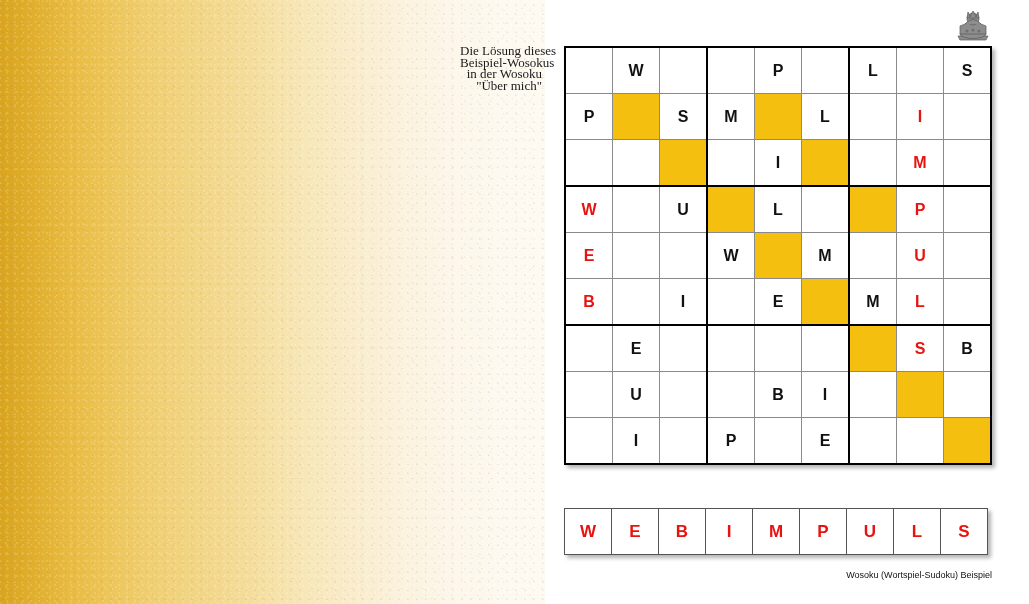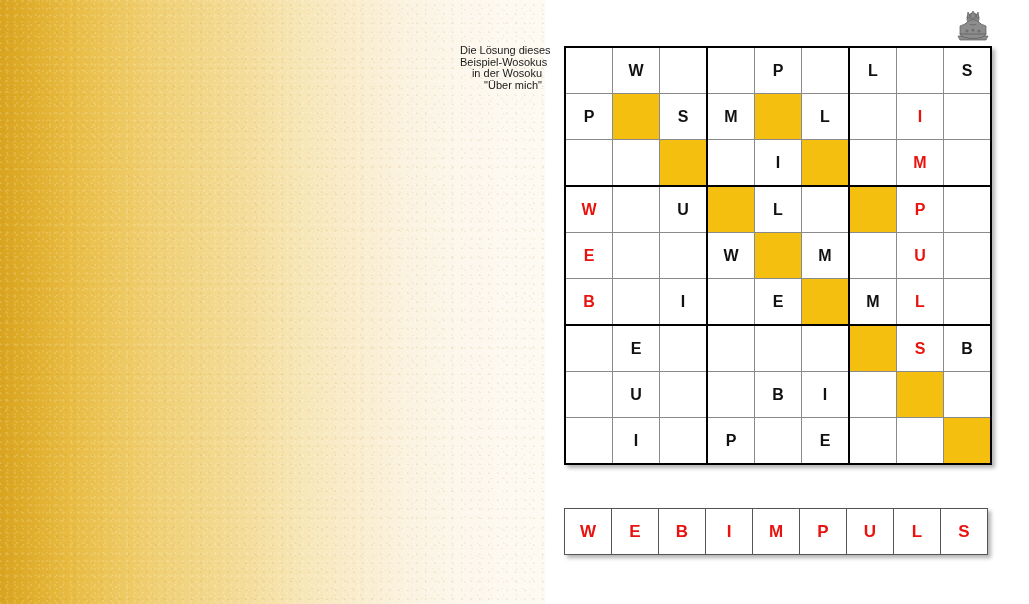--- a/index.html
+++ b/index.html
@@ -61,24 +61,24 @@
     background-size: 7px 7px, 9px 9px, 11px 11px, 13px 13px, 8px 8px, 10px 10px;
   }
 
   
   .note {
     position: absolute;
     left: 460px;
     top: 45px;
     width: 82px;
     text-align: right;
-    font-size: 11px;
+    font-size: 13px;
     line-height: 11.5px;
     color: #1a1a1a;
-    font-family: Liberation Sans, sans-serif;
+    font-family: Liberation Serif, serif;
   }
   .note div { white-space: nowrap; }
 
   
   .logo {
     position: absolute;
     left: 952px;
     top: 6px;
     width: 42px;
     height: 38px;
@@ -302,14 +302,15 @@
             <td>M</td>
             <td>P</td>
             <td>U</td>
             <td>L</td>
             <td>S</td>
           </tr>
         </tbody>
     </table>
   </div>
 
+  <div class="footer">Wosoku (Wortspiel-Sudoku) Beispiel</div>
 
 </div>
 
 </body></html>

